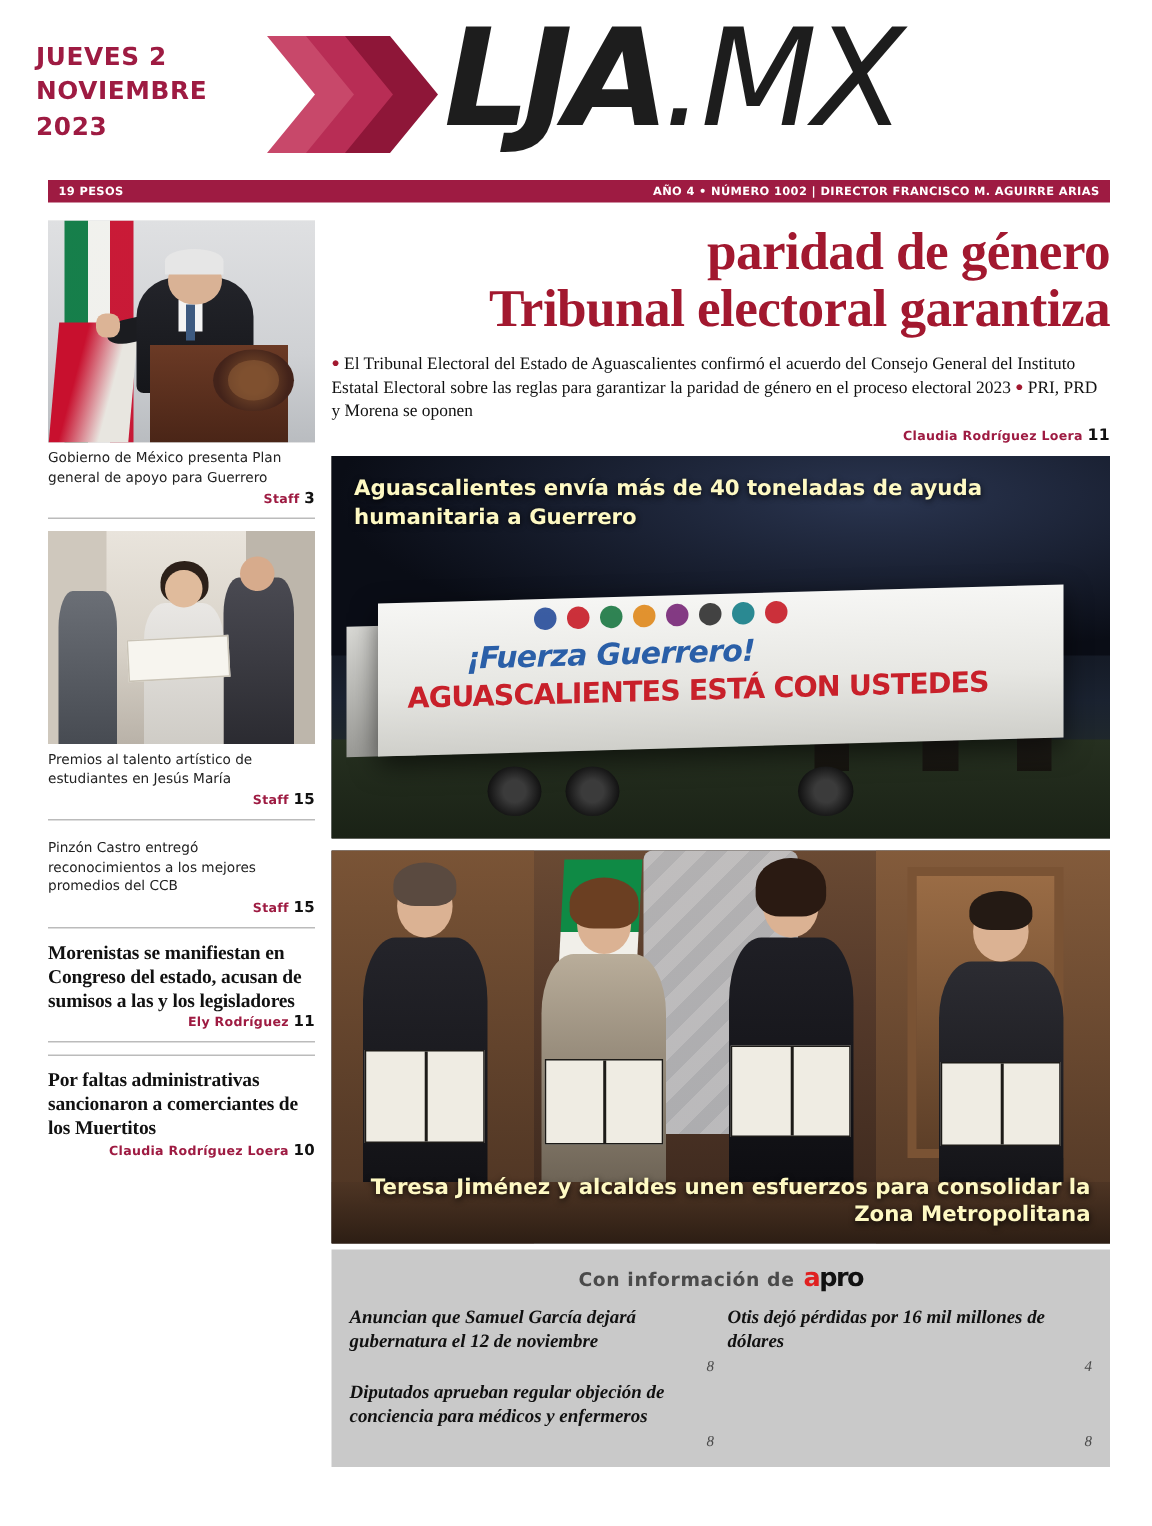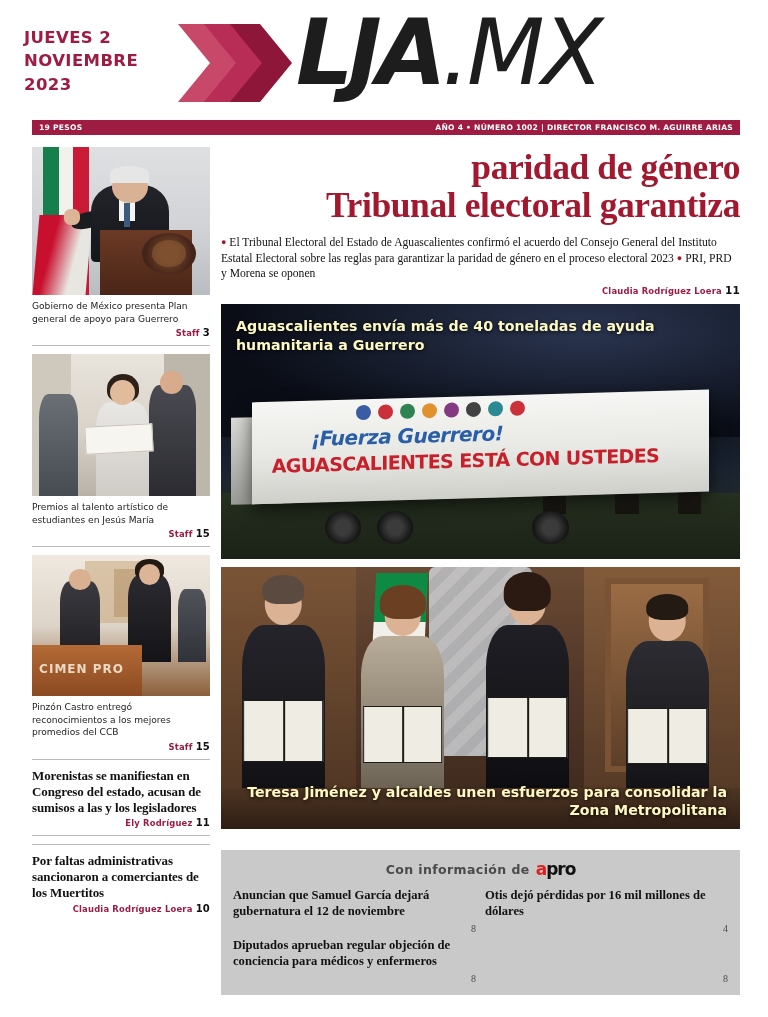--- a/index.html
+++ b/index.html
@@ -95,30 +95,30 @@
   .bp2 { height:262px; }
   .ovl {
     position:absolute; color:#fef9c3;
     font-family:"DejaVu Sans", sans-serif; font-weight:700;
     font-size:14.2px; line-height:1.3; text-shadow:0 1px 4px rgba(0,0,0,.85);
   }
   .ovl-tl { left:15px; top:13px; }
   .ovl-br { right:13px; bottom:10px; text-align:right; }
 
   
-  .aprobox { background:#c9c9c9; margin-top:21px; padding:9px 12px 11px 12px; }
+  .aprobox { background:#c9c9c9; margin-top:4px; padding:9px 12px 11px 12px; }
   .apro-head {
     text-align:center; font-family:"DejaVu Sans", sans-serif;
     font-weight:700; font-size:12.5px; color:#4a4a4a;
     letter-spacing:0.4px; display:flex; align-items:center; justify-content:center; gap:6px;
   }
   .apro-logo { display:inline-flex; align-items:center; font-size:17px; font-weight:800; letter-spacing:-1px; }
   .apro-logo .a { color:#e02020; }
   .apro-logo .pro { color:#111; }
-  .apro-grid { display:grid; grid-template-columns:1fr 1fr; gap:4px 9px; margin-top:9px; }
+  .apro-grid { display:grid; grid-template-columns:1fr 1fr; gap:4px 9px; margin-top:9px;font-style:italic; }
   .apro-item { position:relative; padding-bottom:15px; }
   .apro-item h4 {
     font-family:"Liberation Serif", serif; font-weight:700;
     font-size:12.6px; line-height:1.22; color:#111;
   }
   .apro-pg {
     position:absolute; right:0; bottom:0;
     font-family:"Liberation Serif", serif; font-size:10px; color:#4a4a4a;
   }
 
@@ -293,34 +293,20 @@
             <div class="p2-girlhead"></div>
           <div class="p2-dip"></div>
         </div>
       </div>
       <div class="cap">Premios al talento artístico de estudiantes en Jesús María</div>
       <div class="credit"><span>Staff</span>
         <span class="pg">15</span></div>
 
       <div class="rule"></div>
 
-      <div class="photo ph3">
-        <div class="img p3-bg">
-          <div class="p3-board"></div>
-            <div class="p3-board2"></div>
-          <div class="p3-pC"></div>
-          <div class="p3-pA"></div>
-            <div class="p3-pAh"></div>
-          <div class="p3-pB"></div>
-            <div class="p3-pBhair"></div>
-            <div class="p3-pBh"></div>
-          <div class="p3-podium"></div>
-          <div class="p3-text">CIMEN PRO</div>
-        </div>
-      </div>
       <div class="cap">Pinzón Castro entregó reconocimientos a los mejores promedios del CCB</div>
       <div class="credit"><span>Staff</span>
         <span class="pg">15</span></div>
 
       <div class="rule"></div>
 
       <div class="brief">
         <h3>Morenistas se manifiestan en Congreso del estado, acusan de sumisos a las y los legisladores</h3>
         <div class="credit"><span>Ely Rodríguez</span>
           <span class="pg">11</span></div>

